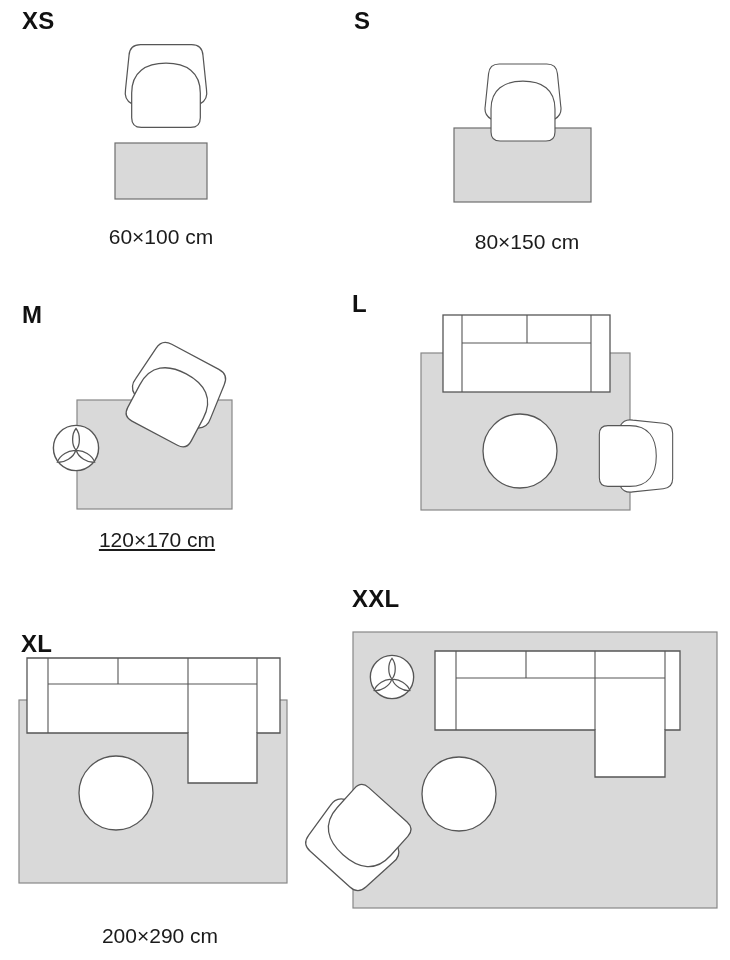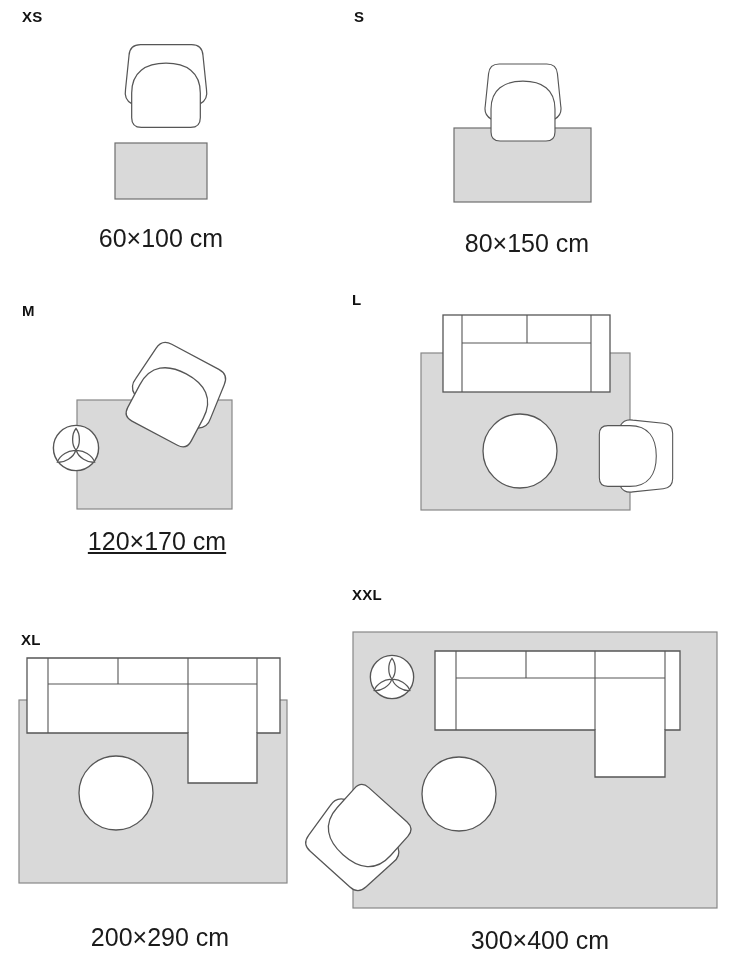--- a/index.html
+++ b/index.html
@@ -15,32 +15,32 @@
     background: #ffffff;
     overflow: hidden;
   }
   .canvas svg.scene {
     position: absolute;
     left: 0;
     top: 0;
   }
   .size-label {
     position: absolute;
-    font-size: 15px;
+    font-size: 24px;
     font-weight: 700;
     color: #111111;
     letter-spacing: 0.2px;
     line-height: 1;
     white-space: nowrap;
   }
   .dim-label {
     position: absolute;
     width: 240px;
     text-align: center;
-    font-size: 25px;
+    font-size: 21px;
     font-weight: 400;
     color: #1b1b1b;
     line-height: 1;
     white-space: nowrap;
   }
 </style>
 </head>
 <body>
 
 <div class="canvas">
@@ -118,15 +118,14 @@
   <div class="size-label" style="left:354px; top:9px;">S</div>
   <div class="size-label" style="left:22px;  top:303px;">M</div>
   <div class="size-label" style="left:352px; top:292px;">L</div>
   <div class="size-label" style="left:21px;  top:613px;margin-top:19px;">XL</div>
   <div class="size-label" style="left:352px; top:587px;">XXL</div>
 
   <div class="dim-label" style="left:41px;  top:226px;">60×100 cm</div>
   <div class="dim-label" style="left:407px; top:231px;">80×150 cm</div>
   <div class="dim-label" style="left:37px;  top:529px;text-decoration:underline;">120×170 cm</div>
   <div class="dim-label" style="left:40px;  top:925px;">200×290 cm</div>
-  <div class="dim-label" style="left:420px; top:928px;">300×400 cm</div>
 
 </div>
 
 </body></html>

